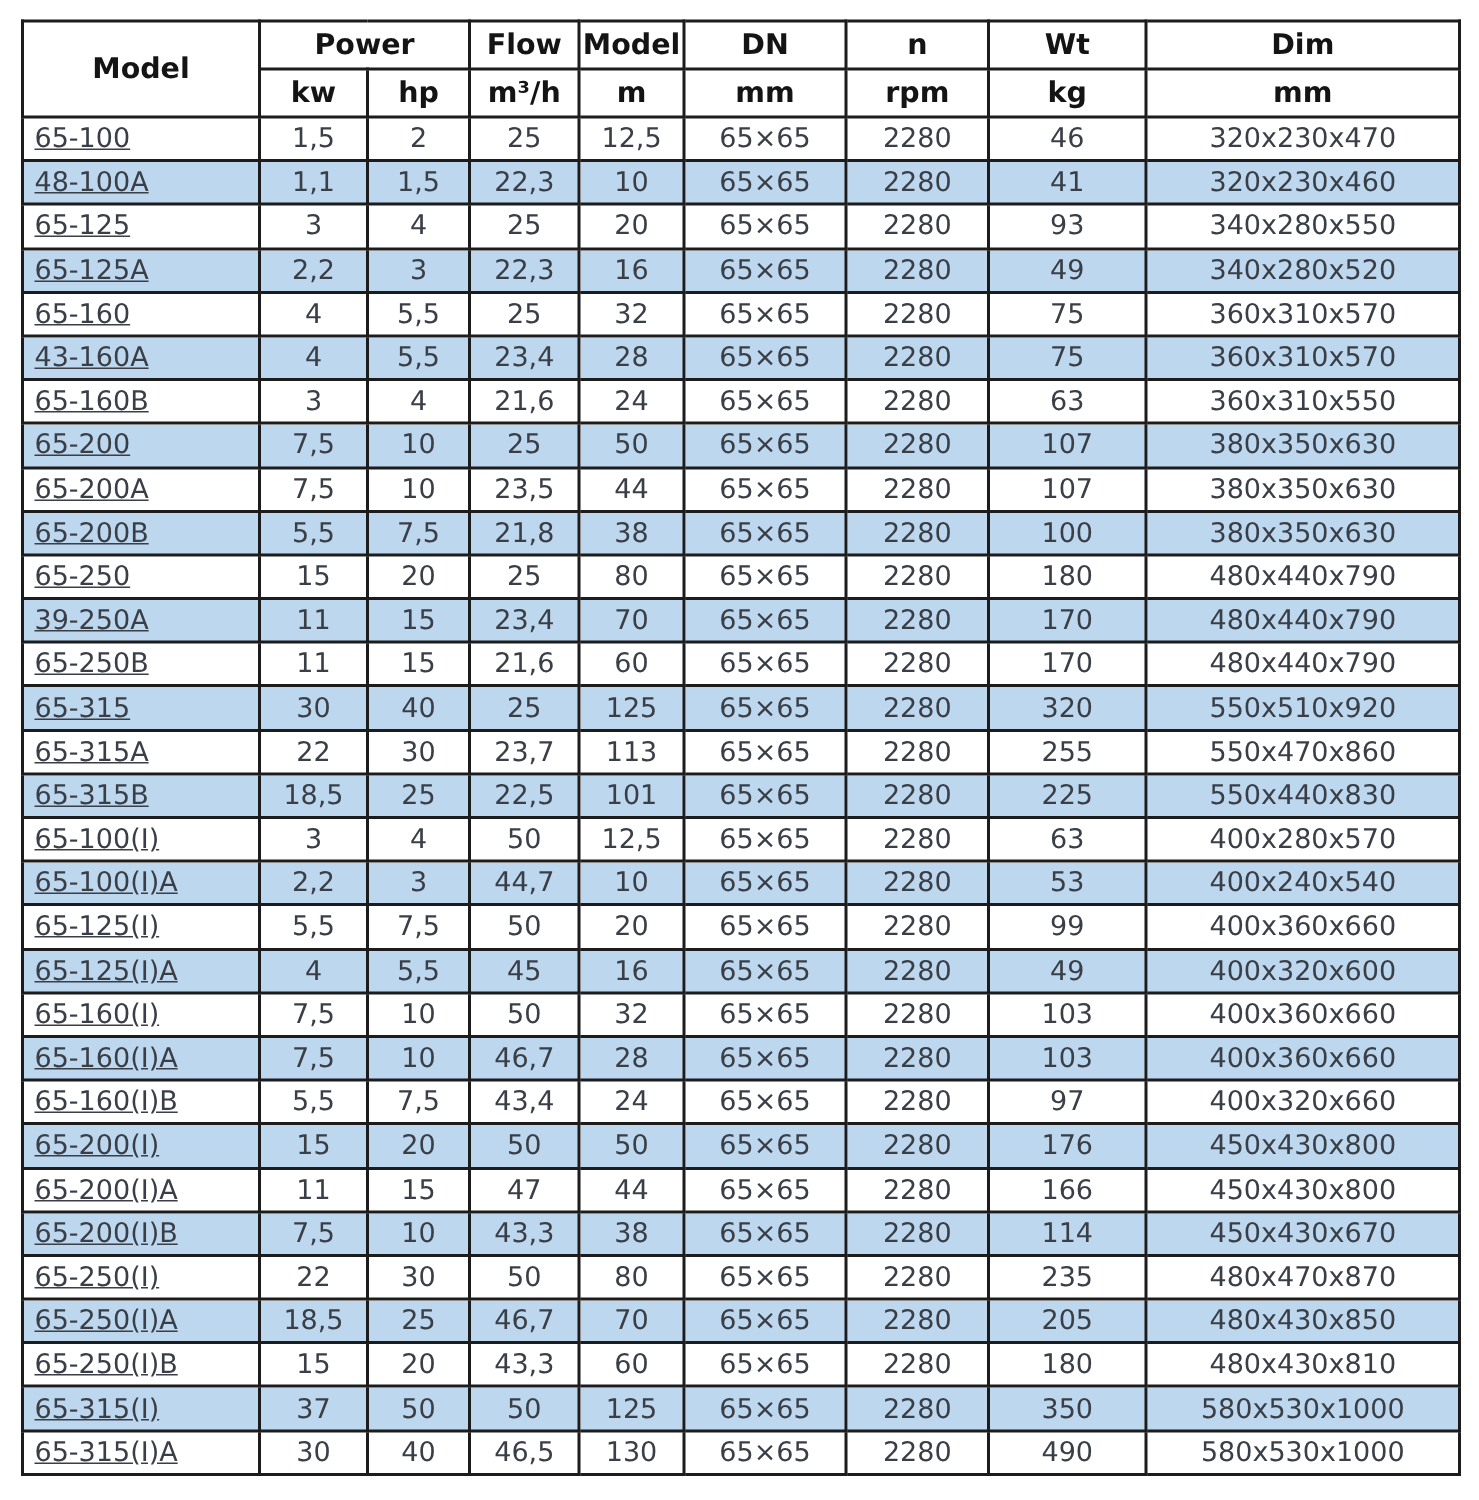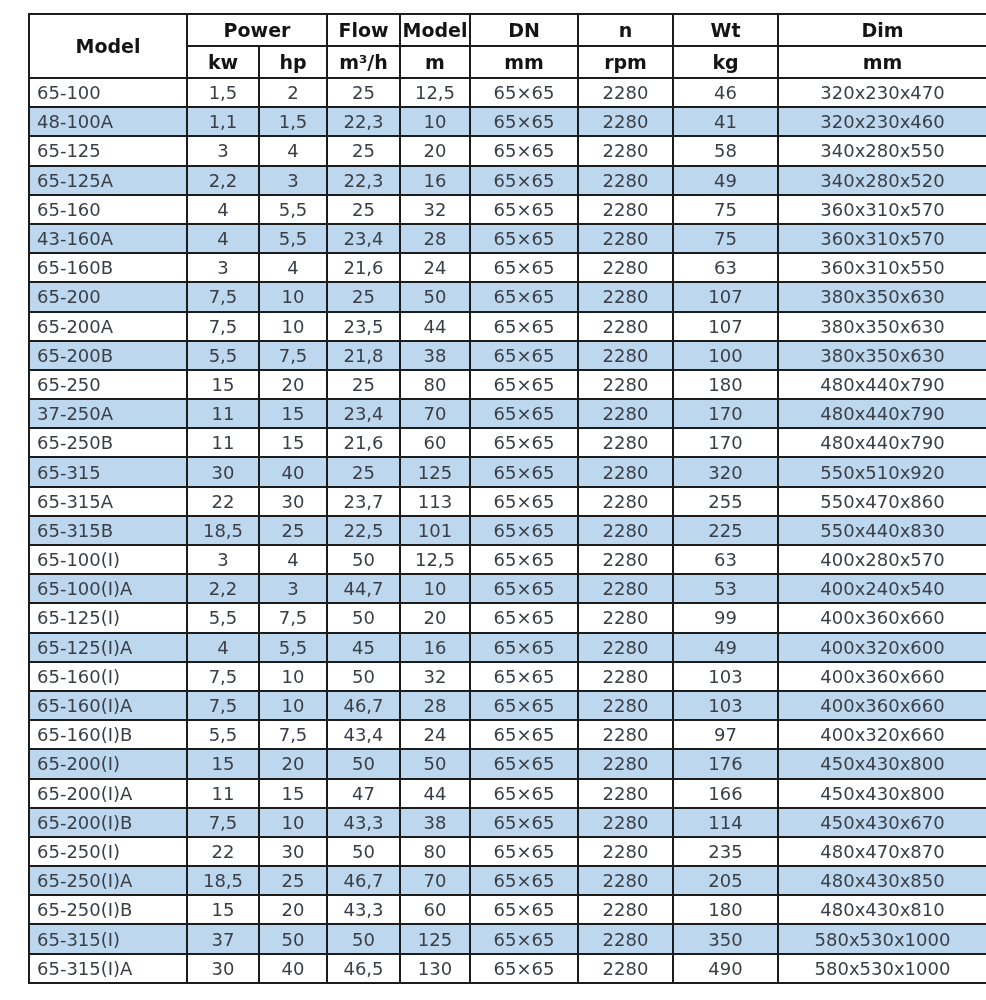--- a/index.html
+++ b/index.html
@@ -6,21 +6,21 @@
     margin: 0;
     padding: 0;
     background: #ffffff;
     width: 986px;
     font-family: "DejaVu Sans", "Liberation Sans", sans-serif;
   }
   .page {
     width: 986px;
     height: 1000px;
     box-sizing: border-box;
-    padding: 13px 28px;
+    padding: 13px 14px;
     background: #ffffff;
   }
   table.spec {
     border-collapse: collapse;
     table-layout: fixed;
     width: 958px;
   }
   table.spec th,
   table.spec td {
     border: 2px solid #1c1c1c;
@@ -38,20 +38,21 @@
   }
   tbody td {
     font-size: 18px;
     color: #3a3f47;
     height: 27.2px;
     background: transparent;
   }
   tbody td.model {
     text-align: left;
     padding-left: 7px;
+    text-decoration: underline;
   }
   tbody tr:nth-child(even) {
     background: #bdd7ee;
   }
   tbody tr:nth-child(odd) {
     background: #ffffff;
   }
   
   col.c-model { width: 158px; }
   col.c-kw    { width: 72px;  }
@@ -125,21 +126,21 @@
           <td>320x230x460</td>
         </tr>
         <tr>
           <td class="model">65-125</td>
           <td>3</td>
           <td>4</td>
           <td>25</td>
           <td>20</td>
           <td>65×65</td>
           <td>2280</td>
-          <td>58</td>
+          <td>93</td>
           <td>340x280x550</td>
         </tr>
         <tr>
           <td class="model">65-125A</td>
           <td>2,2</td>
           <td>3</td>
           <td>22,3</td>
           <td>16</td>
           <td>65×65</td>
           <td>2280</td>
@@ -217,21 +218,21 @@
           <td>15</td>
           <td>20</td>
           <td>25</td>
           <td>80</td>
           <td>65×65</td>
           <td>2280</td>
           <td>180</td>
           <td>480x440x790</td>
         </tr>
         <tr>
-          <td class="model">37-250A</td>
+          <td class="model">39-250A</td>
           <td>11</td>
           <td>15</td>
           <td>23,4</td>
           <td>70</td>
           <td>65×65</td>
           <td>2280</td>
           <td>170</td>
           <td>480x440x790</td>
         </tr>
         <tr>

